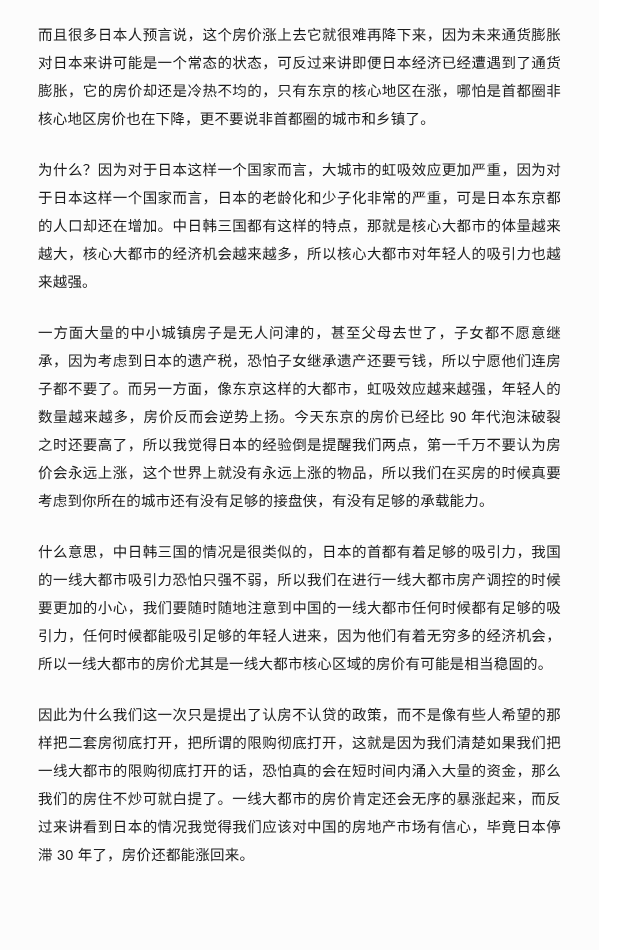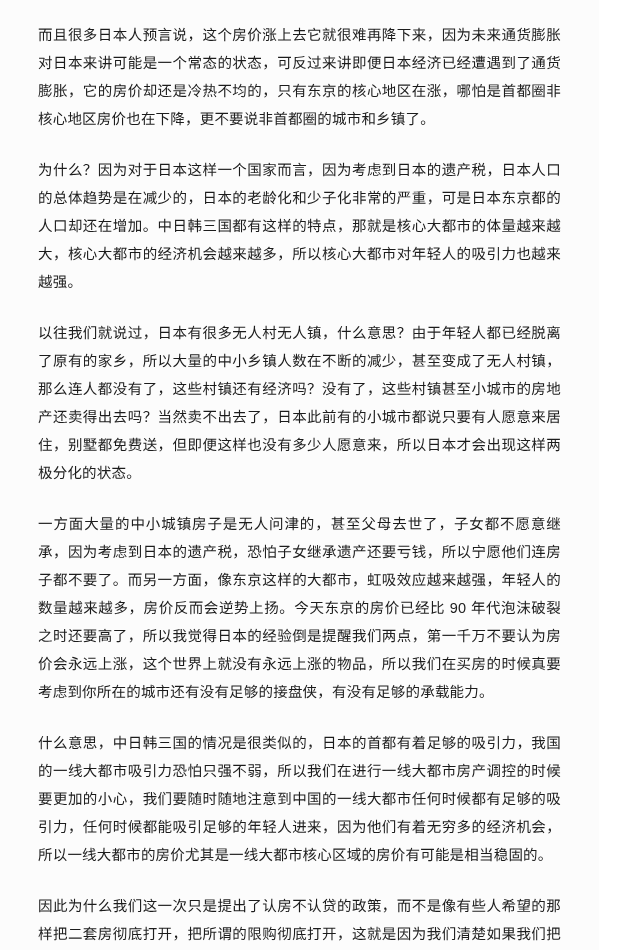--- a/index.html
+++ b/index.html
@@ -35,19 +35,18 @@
   .article p:last-child {
     margin-bottom: 0;
   }
 </style>
 </head>
 <body>
 
 <div class="page">
   <div class="article">
     <p>而且很多日本人预言说，这个房价涨上去它就很难再降下来，因为未来通货膨胀对日本来讲可能是一个常态的状态，可反过来讲即便日本经济已经遭遇到了通货膨胀，它的房价却还是冷热不均的，只有东京的核心地区在涨，哪怕是首都圈非核心地区房价也在下降，更不要说非首都圈的城市和乡镇了。</p>
-    <p>为什么？因为对于日本这样一个国家而言，因为考虑到日本的遗产税，日本人口的总体趋势是在减少的，日本的老龄化和少子化非常的严重，可是日本东京都的人口却还在增加。中日韩三国都有这样的特点，那就是核心大都市的体量越来越大，核心大都市的经济机会越来越多，所以核心大都市对年轻人的吸引力也越来越强。</p>
-    <p>以往我们就说过，日本有很多无人村无人镇，什么意思？由于年轻人都已经脱离了原有的家乡，所以大量的中小乡镇人数在不断的减少，甚至变成了无人村镇，那么连人都没有了，这些村镇还有经济吗？没有了，这些村镇甚至小城市的房地产还卖得出去吗？当然卖不出去了，日本此前有的小城市都说只要有人愿意来居住，别墅都免费送，但即便这样也没有多少人愿意来，所以日本才会出现这样两极分化的状态。</p>
+    <p>为什么？因为对于日本这样一个国家而言，大城市的虹吸效应更加严重，因为对于日本这样一个国家而言，日本的老龄化和少子化非常的严重，可是日本东京都的人口却还在增加。中日韩三国都有这样的特点，那就是核心大都市的体量越来越大，核心大都市的经济机会越来越多，所以核心大都市对年轻人的吸引力也越来越强。</p>
     <p>一方面大量的中小城镇房子是无人问津的，甚至父母去世了，子女都不愿意继承，因为考虑到日本的遗产税，恐怕子女继承遗产还要亏钱，所以宁愿他们连房子都不要了。而另一方面，像东京这样的大都市，虹吸效应越来越强，年轻人的数量越来越多，房价反而会逆势上扬。今天东京的房价已经比 90 年代泡沫破裂之时还要高了，所以我觉得日本的经验倒是提醒我们两点，第一千万不要认为房价会永远上涨，这个世界上就没有永远上涨的物品，所以我们在买房的时候真要考虑到你所在的城市还有没有足够的接盘侠，有没有足够的承载能力。</p>
     <p>什么意思，中日韩三国的情况是很类似的，日本的首都有着足够的吸引力，我国的一线大都市吸引力恐怕只强不弱，所以我们在进行一线大都市房产调控的时候要更加的小心，我们要随时随地注意到中国的一线大都市任何时候都有足够的吸引力，任何时候都能吸引足够的年轻人进来，因为他们有着无穷多的经济机会，所以一线大都市的房价尤其是一线大都市核心区域的房价有可能是相当稳固的。</p>
     <p>因此为什么我们这一次只是提出了认房不认贷的政策，而不是像有些人希望的那样把二套房彻底打开，把所谓的限购彻底打开，这就是因为我们清楚如果我们把一线大都市的限购彻底打开的话，恐怕真的会在短时间内涌入大量的资金，那么我们的房住不炒可就白提了。一线大都市的房价肯定还会无序的暴涨起来，而反过来讲看到日本的情况我觉得我们应该对中国的房地产市场有信心，毕竟日本停滞 30 年了，房价还都能涨回来。</p>
   </div>
 </div>
 
 </body></html>

